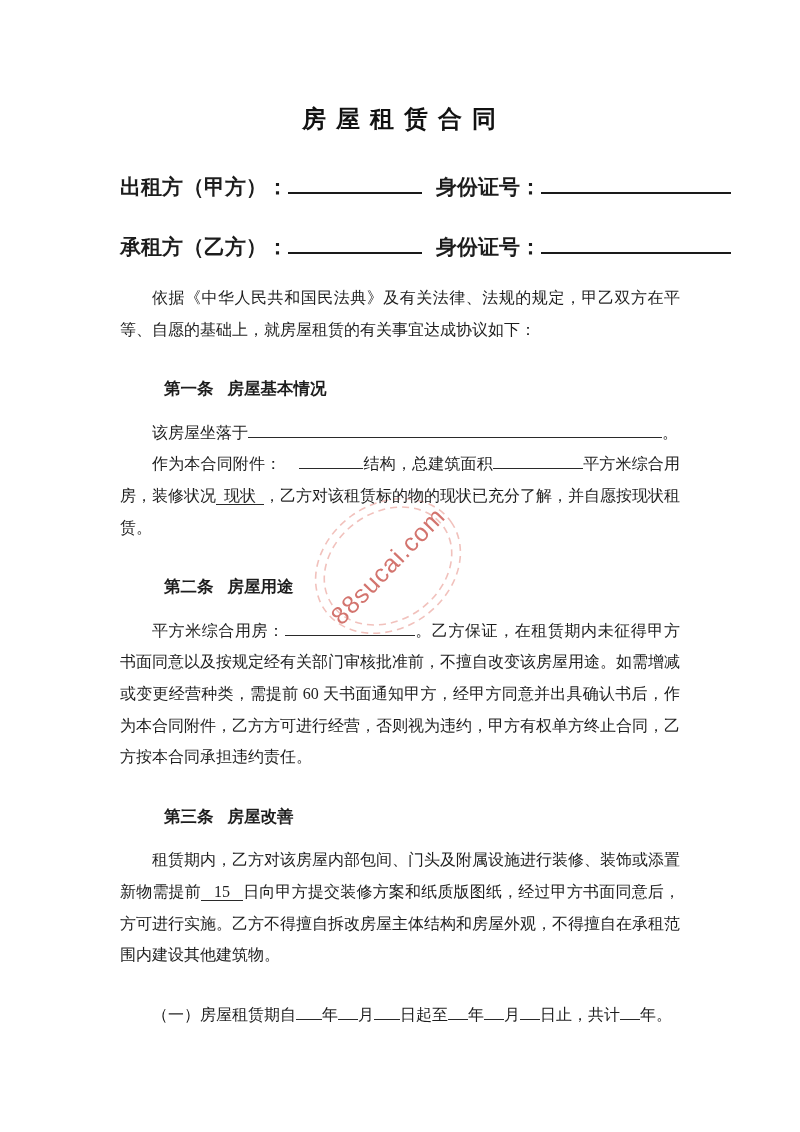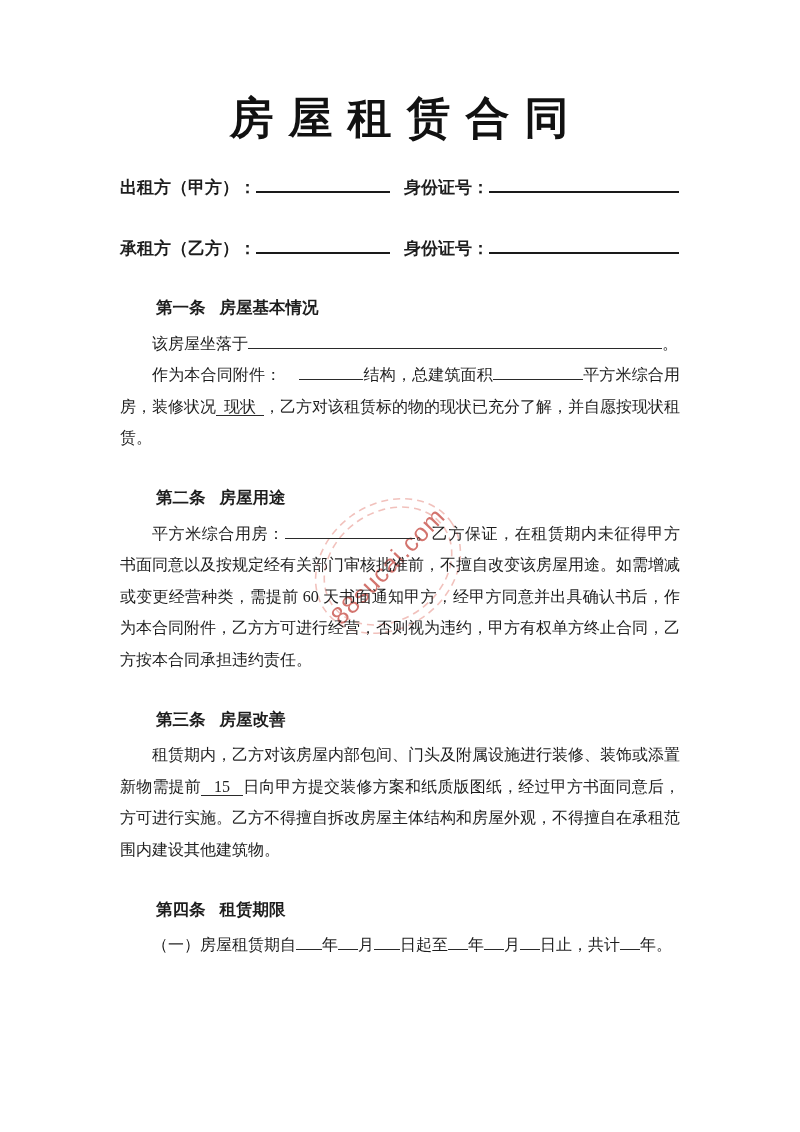--- a/index.html
+++ b/index.html
@@ -8,41 +8,41 @@
     width:800px; height:1132px;
     background:#ffffff;
     overflow:hidden;
     font-family:"Liberation Serif","DejaVu Serif",serif;
     color:#1d1d1d;
   }
   .content { position:relative; z-index:1; padding:96px 120px 0 120px; }
 
   .doc-title {
     margin:0 0 26px 0;
-    font-size:44px; font-weight:bold;
+    font-size:24px; font-weight:bold;
     line-height:46px; text-align:center;
     letter-spacing:2px; color:#111;
   }
 
-  .party-row { font-size:17px; font-weight:bold; line-height:30px; margin-top:30px; white-space:nowrap; }
+  .party-row { font-size:21px; font-weight:bold; line-height:30px; margin-top:30px; white-space:nowrap;text-align:right; }
   .party-row .blank {
     display:inline-block; height:19px; vertical-align:baseline;
     border-bottom:2px solid #1a1a1a;
   }
   .party-row .name-blank { width:134px; }
   .party-row .id-label { margin-left:14px; }
   .party-row .id-blank { width:190px; }
 
   .preamble { margin-top:20px; }
 
   .p {
     margin:0; font-size:16px; line-height:31.6px;
     text-align:justify; text-indent:32px;
   }
-  .heading { margin:4px; font-size:16.5px; font-weight:bold; line-height:31.6px; text-indent:32px; }
+  .heading { margin:12px; font-size:16.5px; font-weight:bold; line-height:31.6px; text-indent:32px; }
   .heading .h-name { margin-left:14px; }
   .section { margin-top:28px; }
 
   .blank-line {
     display:inline-block; height:18px; vertical-align:baseline;
     border-bottom:1.5px solid #2a2a2a;
   }
   .fill-underline-bold {
     font-weight:normal; border-bottom:1.5px solid #2a2a2a; padding:0 8px;
   }
@@ -82,36 +82,38 @@
     <h1 class="doc-title">房 屋 租 赁 合 同</h1>
 
     <div class="party-row">
       <span>出租方（甲方）：</span><span class="blank name-blank"></span><span class="id-label">身份证号：</span><span class="blank id-blank"></span>
     </div>
 
     <div class="party-row">
       <span>承租方（乙方）：</span><span class="blank name-blank"></span><span class="id-label">身份证号：</span><span class="blank id-blank"></span>
     </div>
 
+    <div class="preamble">
+      <p class="p">依据《中华人民共和国民法典》及有关法律、法规的规定，甲乙双方在平等、自愿的基础上，就房屋租赁的有关事宜达成协议如下：</p>
+    </div>
 
     <div class="section">
       <p class="heading"><span>第一条</span><span class="h-name">房屋基本情况</span></p>
       <p class="p"><span>该房屋坐落于</span><span class="blank-line" style="width:414px;"></span><span>。</span></p>
       <p class="p"><span>作为本合同附件：</span><span class="blank-line" style="width:64px;margin-left:18px;"></span><span>结构，总建筑面积</span><span class="blank-line" style="width:90px;"></span><span>平方米综合用房，装修状况</span><span class="fill-underline-bold">现状</span><span>，乙方对该租赁标的物的现状已充分了解，并自愿按现状租赁。</span></p>
     </div>
 
     <div class="section">
       <p class="heading"><span>第二条</span><span class="h-name">房屋用途</span></p>
       <p class="p"><span>平方米综合用房：</span><span class="blank-line" style="width:130px;"></span><span>。乙方保证，在租赁期内未征得甲方书面同意以及按规定经有关部门审核批准前，不擅自改变该房屋用途。如需增减或变更经营种类，需提前 60 天书面通知甲方，经甲方同意并出具确认书后，作为本合同附件，乙方方可进行经营，否则视为违约，甲方有权单方终止合同，乙方按本合同承担违约责任。</span></p>
     </div>
 
     <div class="section">
       <p class="heading"><span>第三条</span><span class="h-name">房屋改善</span></p>
       <p class="p"><span>租赁期内，乙方对该房屋内部</span><span class="bold">包间、门头</span><span>及附属设施进行装修、装饰或添置新物需提前</span><span class="fill-underline">15</span><span>日向甲方提交装修方案和纸质版图纸，经过甲方书面同意后，方可进行实施。乙方不得擅自拆改房屋主体结构和房屋外观，不得擅自在承租范围内建设其他建筑物。</span></p>
     </div>
 
     <div class="section">
-      <p class="heading"><span>第四条</span><span class="h-name">租赁期限</span></p>
       <p class="p"><span>（一）房屋租赁期自</span><span class="blank-line" style="width:26px;"></span><span>年</span><span class="blank-line" style="width:20px;"></span><span>月</span><span class="blank-line" style="width:26px;"></span><span>日起至</span><span class="blank-line" style="width:20px;"></span><span>年</span><span class="blank-line" style="width:20px;"></span><span>月</span><span class="blank-line" style="width:20px;"></span><span>日止，共计</span><span class="blank-line" style="width:20px;"></span><span>年。</span></p>
     </div>
 
   </div>
 </div>
 
 </body></html>

